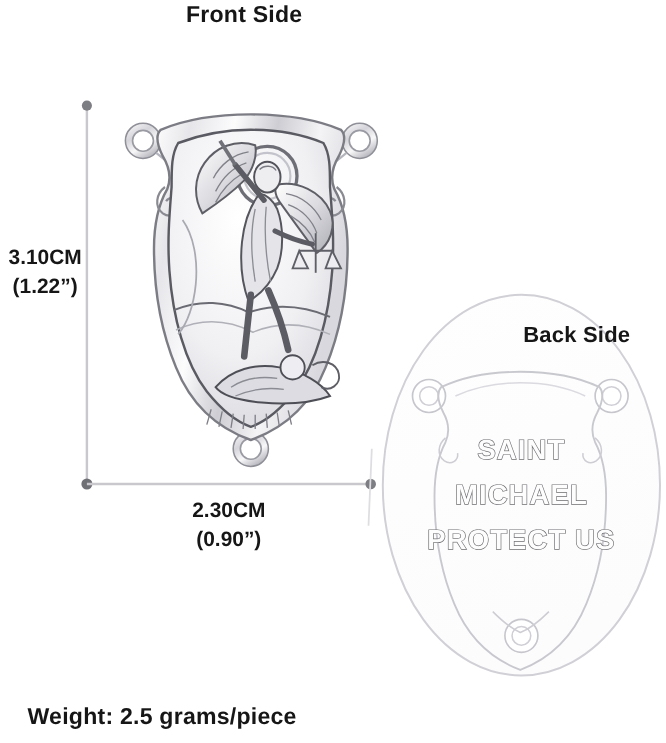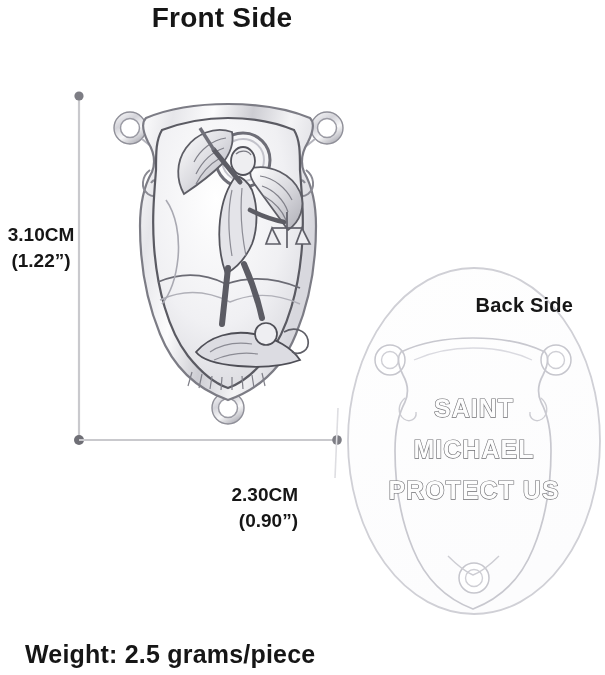--- a/index.html
+++ b/index.html
@@ -23,21 +23,21 @@
     height: 675px;
   }
 
   
   .title-front {
     position: absolute;
     left: 0;
     top: 2px;
     width: 444px;
     text-align: center;
-    font-size: 28px;
+    font-size: 21px;
     font-weight: bold;
     letter-spacing: 0.2px;
     color: #161616;
   }
   .title-back {
     position: absolute;
     left: 373px;
     top: 294px;
     width: 200px;
     text-align: right;
@@ -57,32 +57,31 @@
     font-size: 19px;
     font-weight: bold;
     line-height: 26px;
     color: #161616;
   }
   .dim-horizontal {
     position: absolute;
     left: 118px;
     top: 452px;
     width: 180px;
-    text-align: right;
+    text-align: center;
     font-size: 19px;
     font-weight: bold;
     line-height: 26px;
     color: #161616;
-    margin-top: 30px;
   }
   .weight-line {
     position: absolute;
     left: 25px;
     top: 640px;
-    font-size: 25px;
+    font-size: 21px;
     font-weight: bold;
     letter-spacing: 0.2px;
     color: #161616;
   }
 
   
   .art {
     position: absolute;
     left: 0; top: 0;
     width: 605px;

